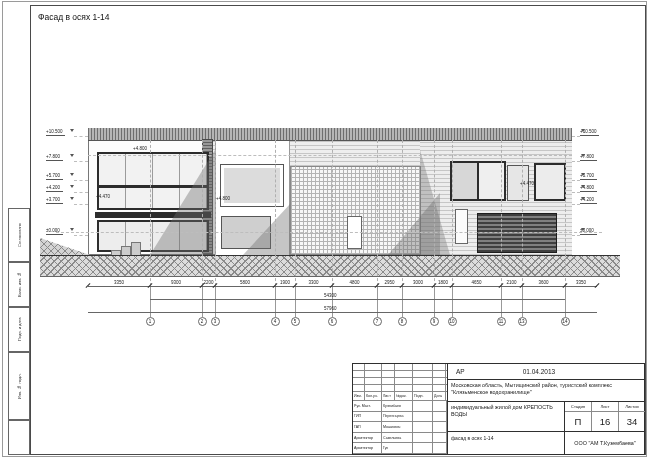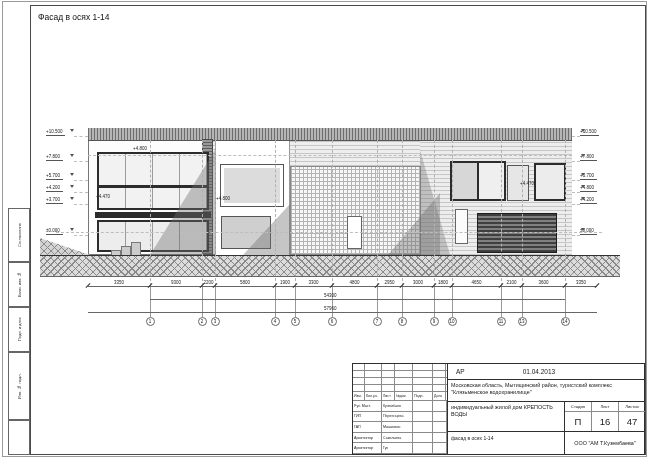--- a/index.html
+++ b/index.html
@@ -332,21 +332,21 @@
       <div class="tbObj">индивидуальный жилой дом КРЕПОСТЬ ВОДЫ</div>
       <div class="tbSLR">
         <div class="hh">
           <span>Стадия</span>
           <span>Лист</span>
           <span>Листов</span>
         </div>
         <div class="vv">
           <span>П</span>
           <span>16</span>
-          <span>47</span>
+          <span>34</span>
         </div>
       </div>
     </div>
     <div class="tbrD">
       <div class="tbSheet">фасад в осях 1-14</div>
       <div class="tbComp">ООО "АМ Т.Кузембаева"</div>
     </div>
   </div>
 </div>
 

